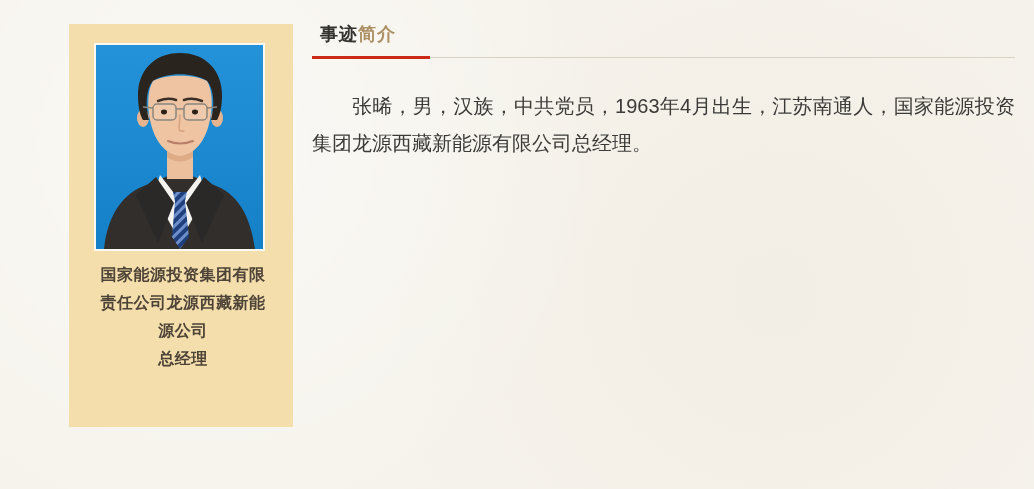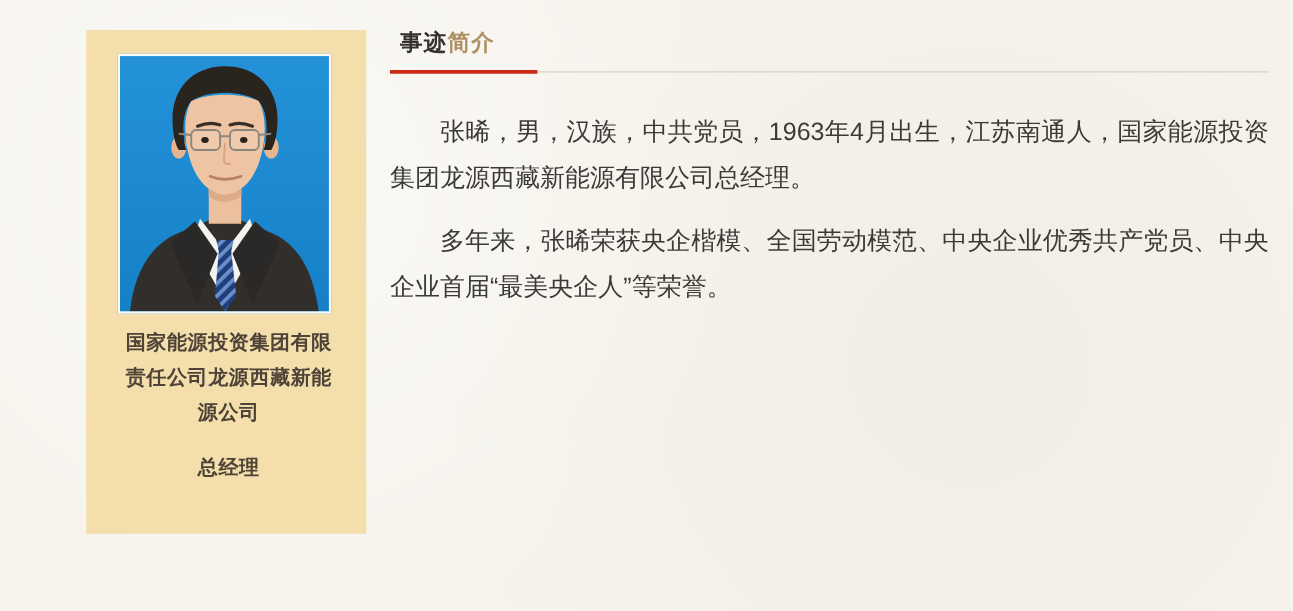--- a/index.html
+++ b/index.html
@@ -20,21 +20,21 @@
     position:absolute;left:25px;top:19px;width:171px;height:208px;
     border:2px solid #fbf9f2;box-sizing:border-box;background:#1987d0;
   }
   .photo-frame svg{display:block;width:100%;height:100%;}
   .card-text{
     position:absolute;left:25px;top:237px;width:178px;
     color:#4e4337;font-weight:bold;font-size:16px;line-height:28px;
     letter-spacing:.5px;
   }
   .card-org{margin:0;}
-  .card-position{margin:16px;}
+  .card-position{margin:0;}
   
   .article{position:absolute;left:312px;top:20px;width:703px;}
   .article-title{
     margin:0;padding-left:8px;font-size:18px;line-height:28px;font-weight:bold;
     letter-spacing:1px;
   }
   .title-part1{color:#34322e;}
   .title-part2{color:#ac9063;}
   .title-rule-row{display:flex;align-items:flex-end;margin-top:8px;height:3px;}
   .title-underline{width:118px;height:3px;background:#cb2a18;flex:0 0 auto;}
@@ -106,17 +106,16 @@
   </div>
 
   <div class="article">
     <h2 class="article-title"><span class="title-part1">事迹</span><span class="title-part2">简介</span></h2>
     <div class="title-rule-row">
       <div class="title-underline"></div>
       <div class="title-rule"></div>
     </div>
     <div class="article-body">
       <p>张晞，男，汉族，中共党员，1963年4月出生，江苏南通人，国家能源投资集团龙源西藏新能源有限公司总经理。</p>
-      <p>多年来，张晞荣获央企楷模、全国劳动模范、中央企业优秀共产党员、中央企业首届“最美央企人”等荣誉。</p>
     </div>
   </div>
 
 </div>
 
 </body></html>

